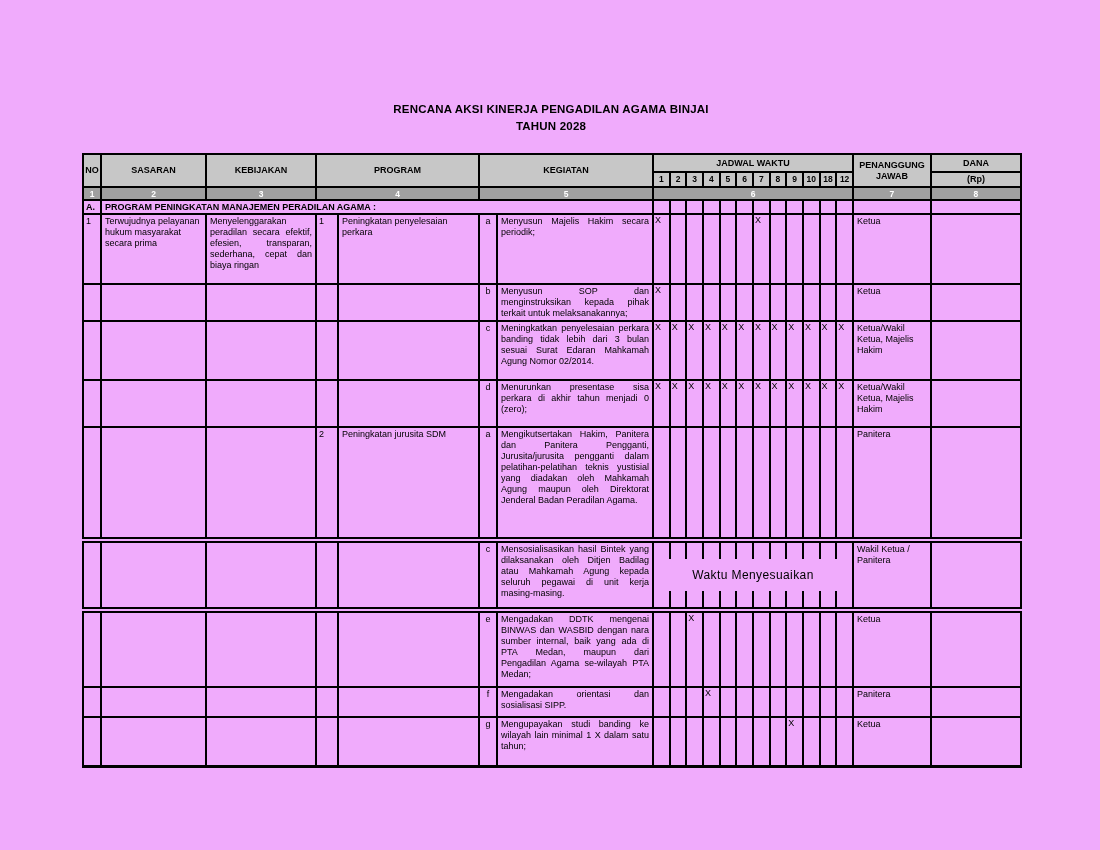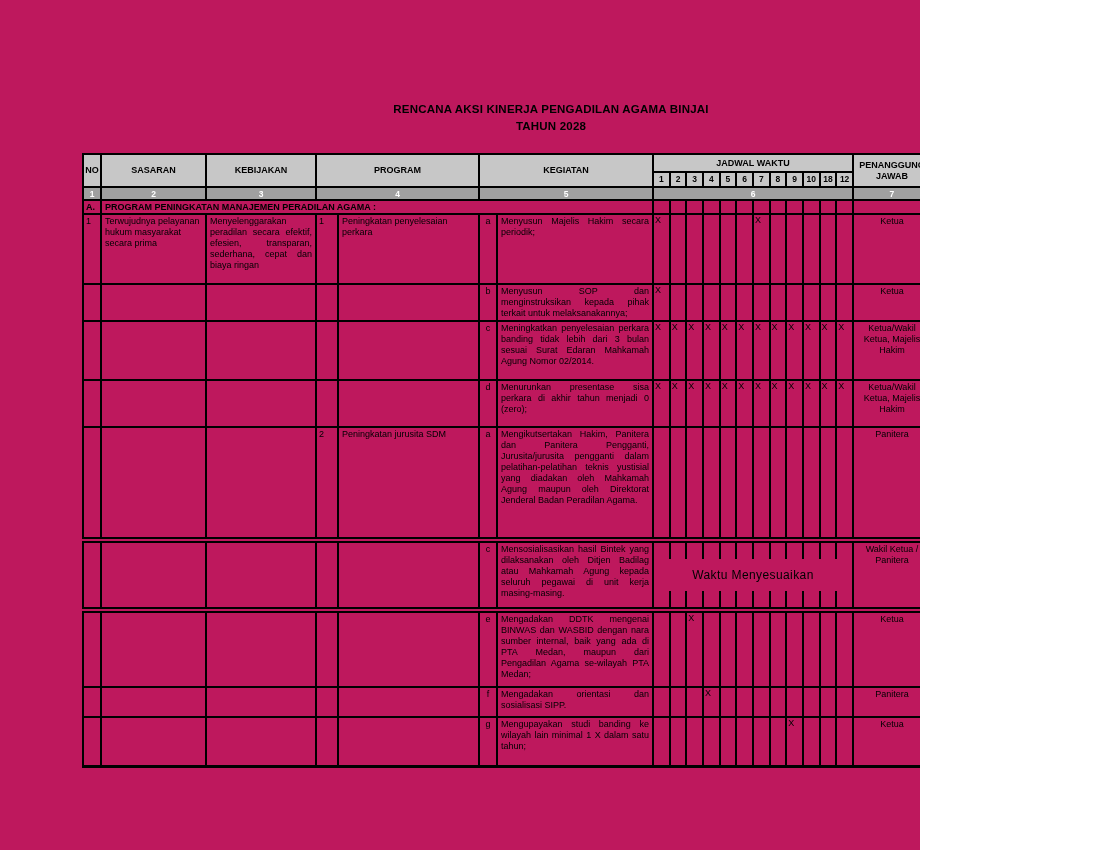--- a/index.html
+++ b/index.html
@@ -1,17 +1,17 @@
 <!DOCTYPE html>
 <html><head>
 <meta charset="utf-8">
 <style>
   html,body { margin:0; padding:0; background:#ffffff; }
   .page {
-    position:relative; width:920px; height:850px; background:#be185d;
+    position:relative; width:1100px; height:850px; background:#f0abfc;
     font-family:"Liberation Sans", sans-serif; color:#000; overflow:hidden;
   }
   .doc-title { position:absolute; top:101px; left:82px; width:938px; text-align:center;
     font-weight:bold; font-size:11.5px; line-height:17px; letter-spacing:.2px; }
   table.tbl { position:absolute; left:82px; top:153px; width:938px;
     border-collapse:collapse; table-layout:fixed;border-radius:7px; }
   .tbl th, .tbl td { border:2px solid #000; padding:1px 3px; vertical-align:top;
     font-size:9px; line-height:11px; overflow:hidden; word-wrap:break-word; }
   
   .tbl thead th { background:#c7c7c7; font-weight:bold; text-align:center; vertical-align:middle; padding:0 1px; }
@@ -30,21 +30,21 @@
   
   tr.h-r1a { height:70px; } tr.h-rb { height:35px; } tr.h-rc { height:59px; }
   tr.h-rd  { height:47px; } tr.h-r2a { height:113px; } tr.h-rc2 { height:70px; }
   tr.h-re  { height:77px; } tr.h-rf { height:30px; } tr.h-rg { height:49px; }
   tr.thick > td { border-top:6px double #000; }
   tbody tr.lastrow > td { border-bottom:3px solid #000; }
   td.c-no   { text-align:left; padding-left:2px; }
   td.c-pnum { text-align:left; padding-left:2px; }
   td.c-klet { text-align:center; padding:1px 0; }
   td.c-keb, td.c-ktext { text-align:justify; }
-  td.c-pj   { text-align:center; }
+  td.c-pj   { }
   td.c-m    { padding:0 0 0 1px; line-height:10px; }
   td.c-note { padding:12px; position:relative; }
   .stub { position:absolute; left:0; right:0; display:flex; }
   .stub-top { top:0; height:16px; }
   .stub-bot { bottom:0; height:16px; }
   .stub > div { flex:1 1 0; border-right:2px solid #000; }
   .stub > div:last-child { border-right:none; }
   .note-mid { position:absolute; left:0; right:0; top:16px; bottom:16px;
     display:flex; align-items:center; justify-content:center;
     font-size:12px; letter-spacing:.4px; background:transparent; }

